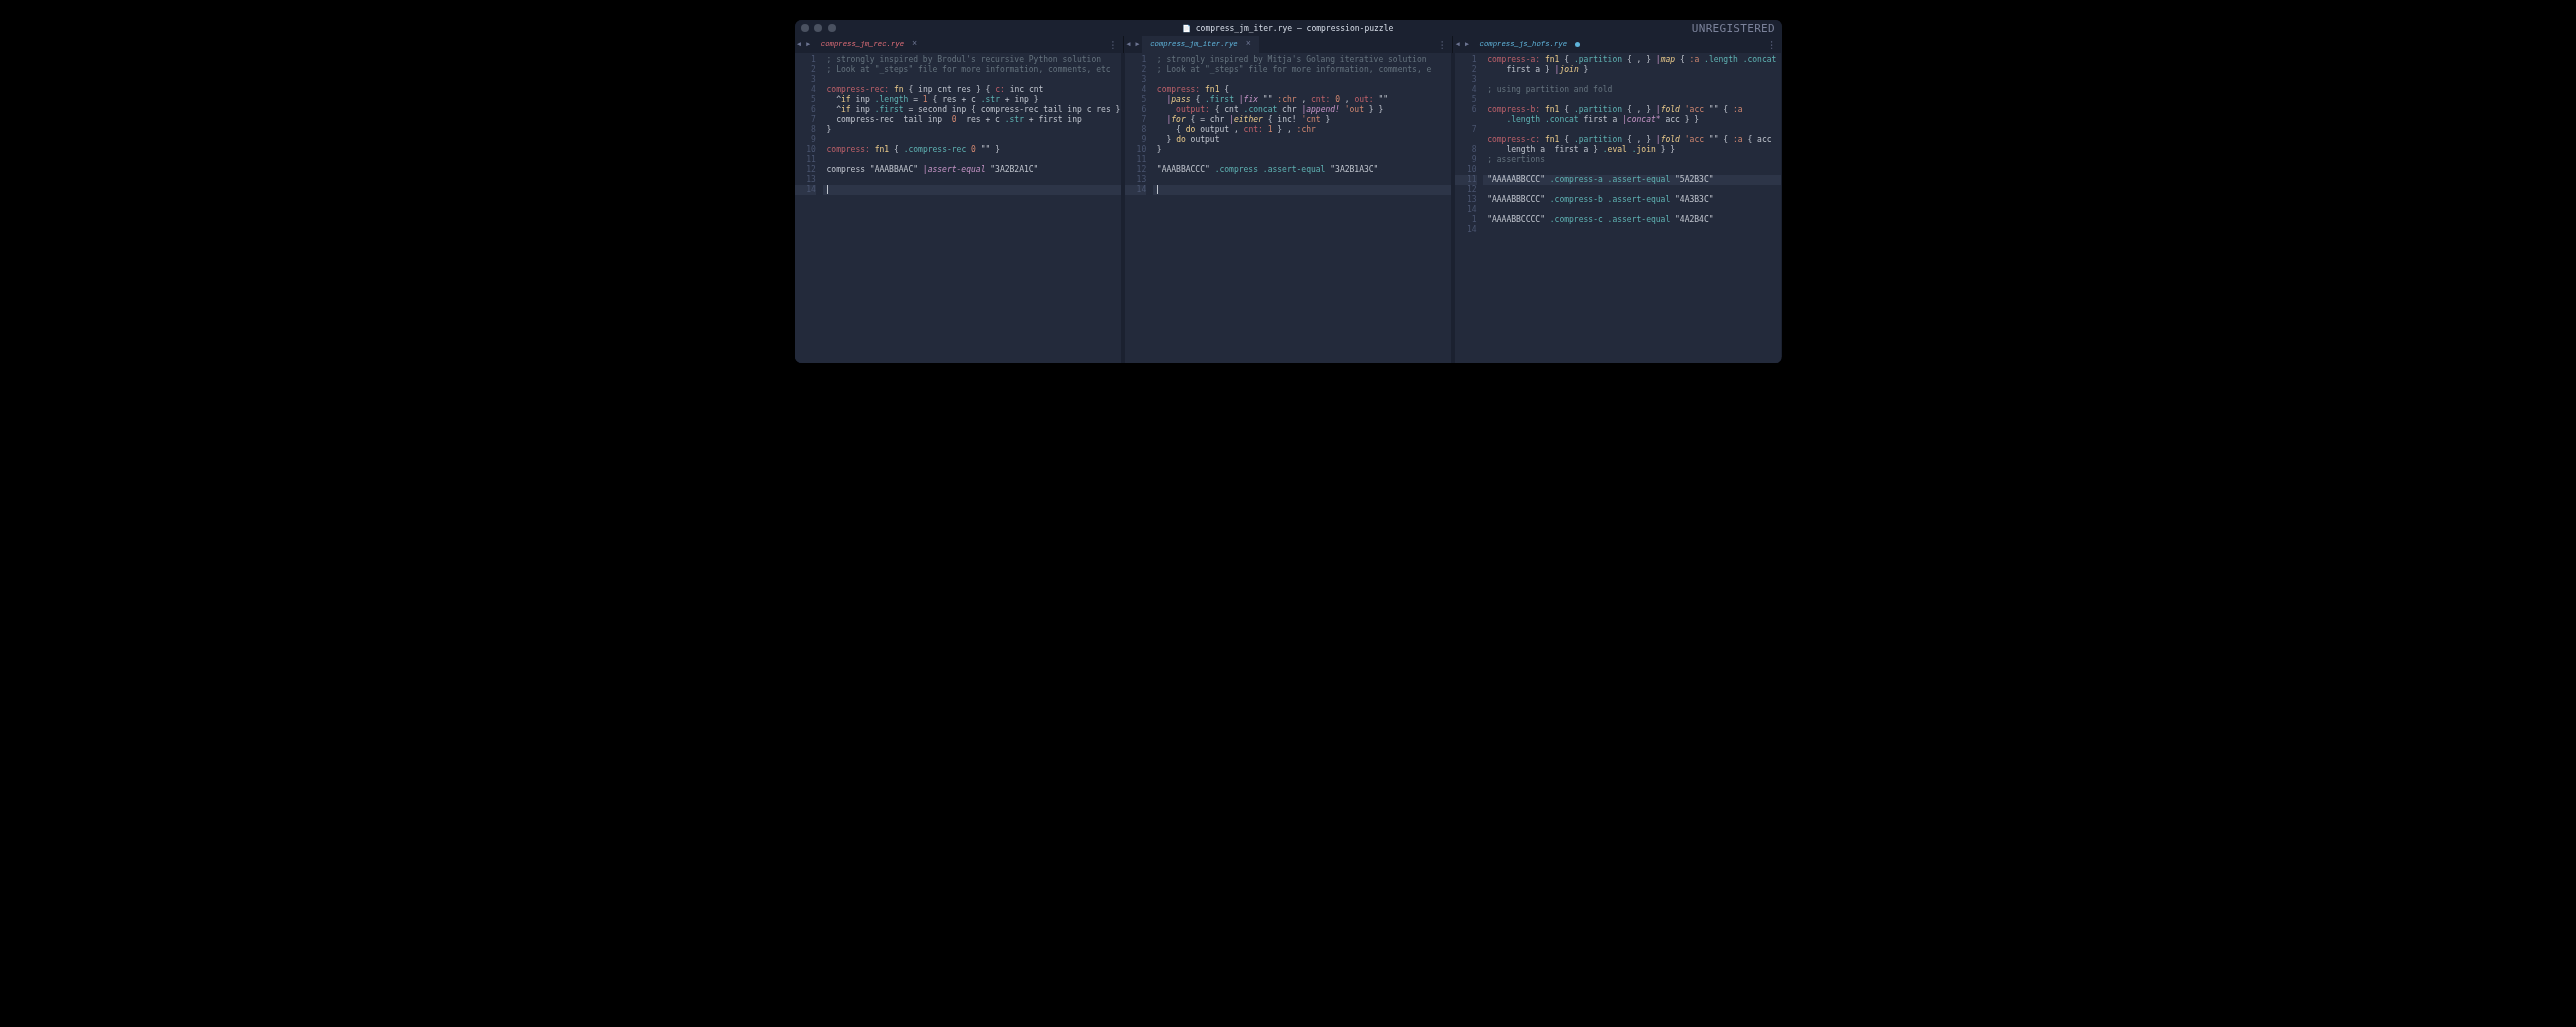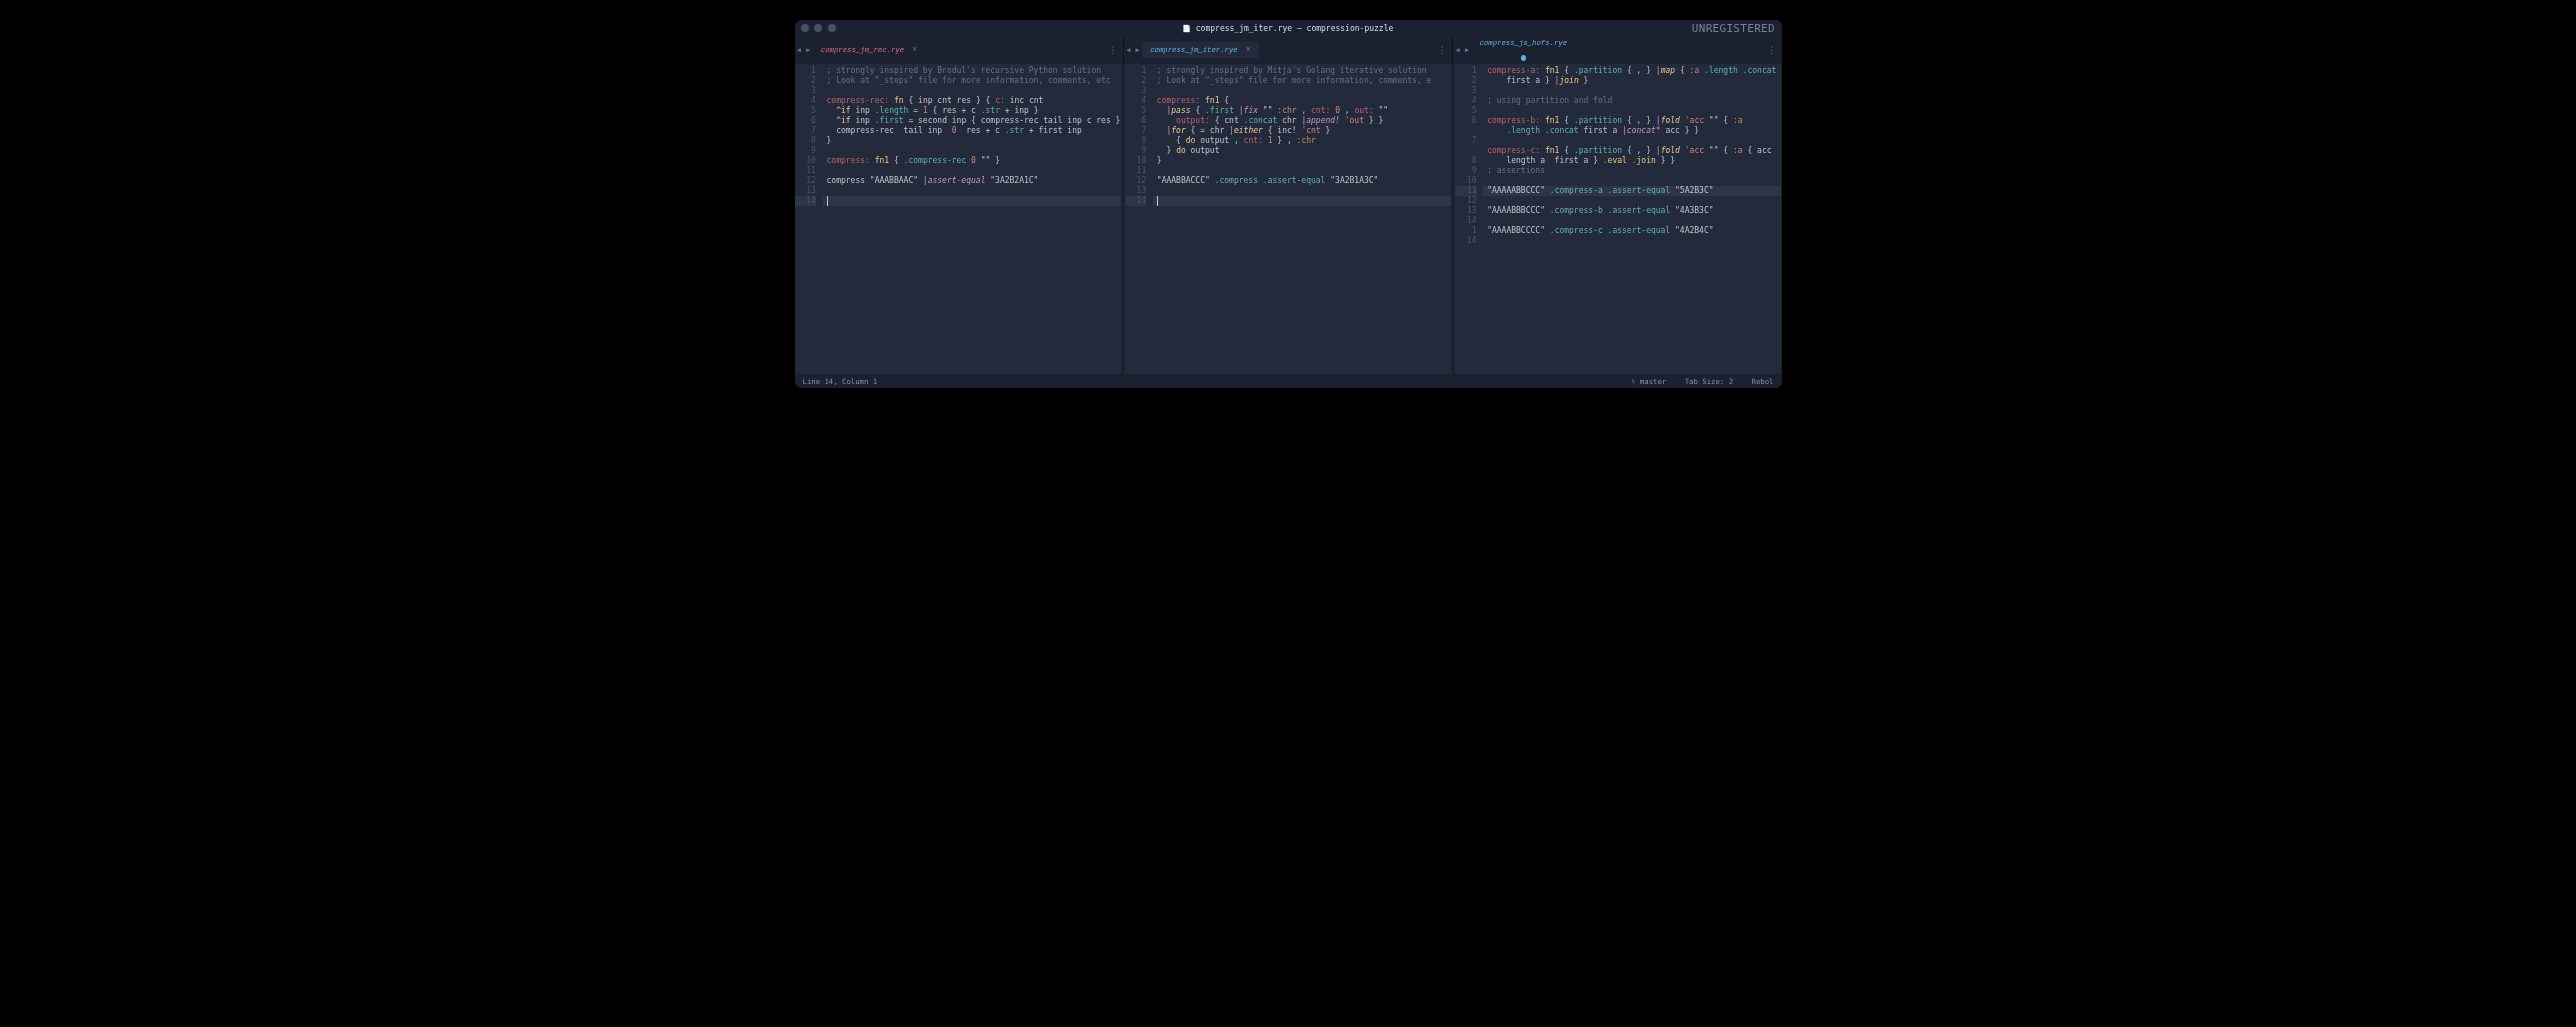--- a/index.html
+++ b/index.html
@@ -84,21 +84,21 @@
   align-items: center;
   padding: 3.3px 8px;
   gap: 8px;
   font-size: 7.3px;
   font-style: italic;
   cursor: pointer;
   font-family: Liberation Mono, monospace;
 }
 .tab.inactive { color: #de6d77; }
 .tab.active { background: #232a3b; color: #5fb3d9; }
-.tab.modified { color: #5fb3d9; flex-direction: column; }
+.tab.modified { color: #5fb3d9; }
 .tab-close {
   color: #6b7390;
   font-style: normal;
   font-size: 8.6px;
 }
 .tab-dot {
   width: 5.3px;
   height: 5.3px;
   border-radius: 50%;
   background: #5fb3d9;
@@ -278,27 +278,14 @@
           <span class="ln">12</span>
           <span class="ln">13</span>
           <span class="ln">14</span>
           <span class="ln">1</span>
           <span class="ln">14</span>
         </div>
       <div class="code" id="code3"><span class="line"><span class="c-red">compress-a:</span> <span class="c-fn">fn1</span> <span class="c-punct">{</span> <span class="c-teal">.partition</span> <span class="c-punct">{</span> , <span class="c-punct">}</span> <span class="c-op">|<span class="c-fn">map</span></span> <span class="c-punct">{</span> <span class="c-orange">:a</span> <span class="c-teal">.length</span> <span class="c-teal">.concat</span></span><span class="line">    first a <span class="c-punct">}</span> <span class="c-op">|<span class="c-fn">join</span></span> <span class="c-punct">}</span></span><span class="line"></span><span class="line"><span class="c-comment">; using partition and fold</span></span><span class="line"></span><span class="line"><span class="c-red">compress-b:</span> <span class="c-fn">fn1</span> <span class="c-punct">{</span> <span class="c-teal">.partition</span> <span class="c-punct">{</span> , <span class="c-punct">}</span> <span class="c-op">|<span class="c-fn">fold</span></span> <span class="c-orange">'acc</span> "" <span class="c-punct">{</span> <span class="c-orange">:a</span></span><span class="line">    <span class="c-teal">.length</span> <span class="c-teal">.concat</span> first a <span class="c-op">|concat*</span> acc <span class="c-punct">}</span> <span class="c-punct">}</span></span><span class="line"></span><span class="line"><span class="c-red">compress-c:</span> <span class="c-fn">fn1</span> <span class="c-punct">{</span> <span class="c-teal">.partition</span> <span class="c-punct">{</span> , <span class="c-punct">}</span> <span class="c-op">|<span class="c-fn">fold</span></span> <span class="c-orange">'acc</span> "" <span class="c-punct">{</span> <span class="c-orange">:a</span> <span class="c-punct">{</span> acc</span><span class="line">    length a  first a <span class="c-punct">}</span> <span class="c-teal">.<span class="c-fn">eval</span></span> <span class="c-teal">.<span class="c-fn">join</span></span> <span class="c-punct">}</span> <span class="c-punct">}</span></span><span class="line"><span class="c-comment">; assertions</span></span><span class="line"></span><span class="line hl">"AAAAABBCCC" <span class="c-teal">.compress-a</span> <span class="c-teal">.assert-equal</span> "5A2B3C"</span><span class="line"></span><span class="line">"AAAABBBCCC" <span class="c-teal">.compress-b</span> <span class="c-teal">.assert-equal</span> "4A3B3C"</span><span class="line"></span><span class="line">"AAAABBCCCC" <span class="c-teal">.compress-c</span> <span class="c-teal">.assert-equal</span> "4A2B4C"</span><span class="line"></span></div>
     </div>
   </div>
 
-  <div class="statusbar">
-    <div class="status-left">
-      <span>Line 14, Column 1</span>
-    </div>
-    <div class="status-right">
-      <span>
-        <span class="branch-icon">ᛋ</span>
-        <span>master</span>
-      </span>
-      <span>Tab Size: 2</span>
-      <span>Rebol</span>
-    </div>
-  </div>
 </div>
 
 
 </body></html>

